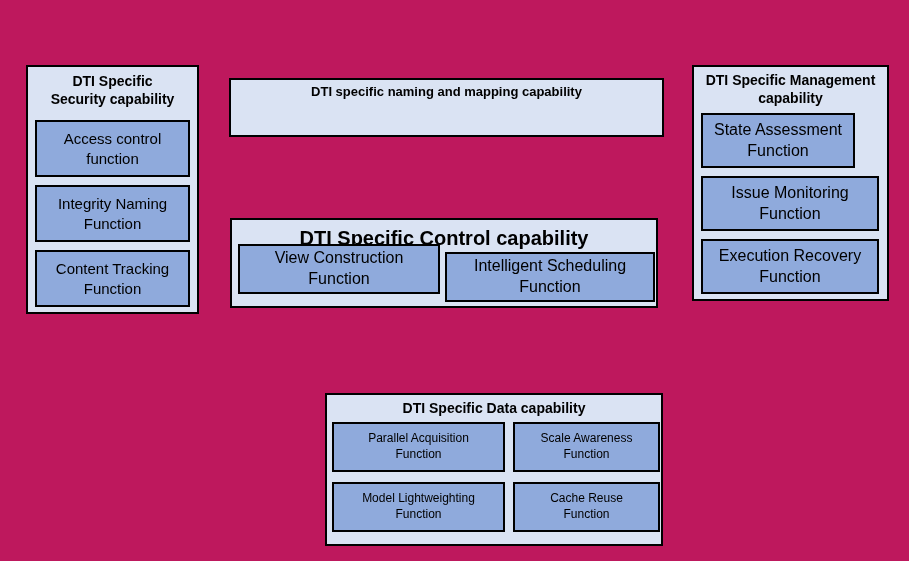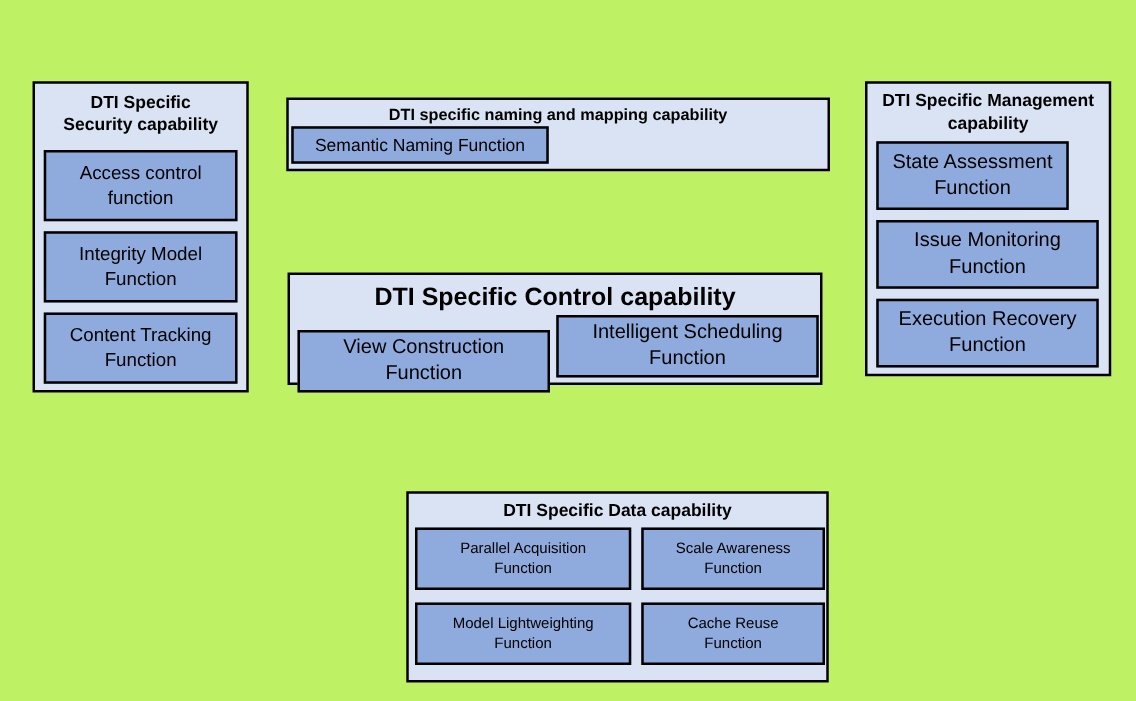--- a/index.html
+++ b/index.html
@@ -4,21 +4,21 @@
 <style>
   html, body {
     margin: 0;
     padding: 0;
     background: #000000;
   }
   .canvas {
     position: relative;
     width: 909px;
     height: 561px;
-    background: #bef264;
+    background: #be185d;
     overflow: hidden;
     font-family: "Liberation Sans", sans-serif;
     color: #000000;
   }
   .capability {
     position: absolute;
     background: #dae3f3;
     border: 2px solid #000000;
     box-sizing: border-box;
   }
@@ -58,34 +58,33 @@
 </head>
 <body>
 
 <div class="canvas">
 
   <section class="capability cap-security" style="left:26px; top:65px; width:173px; height:249px;">
     <h3 class="cap-title">DTI Specific
 Security capability</h3>
     <div class="fn" style="left:7px; top:53px; width:155px; height:57px;">Access control
 function</div>
-    <div class="fn" style="left:7px; top:118px; width:155px; height:57px;">Integrity Model
+    <div class="fn" style="left:7px; top:118px; width:155px; height:57px;">Integrity Naming
 Function</div>
     <div class="fn" style="left:7px; top:183px; width:155px; height:57px;">Content Tracking
 Function</div>
   </section>
 
   <section class="capability cap-naming" style="left:229px; top:78px; width:435px; height:59px;">
     <h3 class="cap-title">DTI specific naming and mapping capability</h3>
-    <div class="fn" style="left:2px; top:21px; width:206px; height:30px;">Semantic Naming Function</div>
   </section>
 
   <section class="capability cap-control" style="left:230px; top:218px; width:428px; height:90px;">
     <h3 class="cap-title">DTI Specific Control capability</h3>
-    <div class="fn" style="left:6px; top:44px; width:202px; height:50px;">View Construction
+    <div class="fn" style="left:6px; top:24px; width:202px; height:50px;">View Construction
 Function</div>
     <div class="fn" style="left:213px; top:32px; width:210px; height:50px;">Intelligent Scheduling
 Function</div>
   </section>
 
   <section class="capability cap-management" style="left:692px; top:65px; width:197px; height:236px;">
     <h3 class="cap-title">DTI Specific Management
 capability</h3>
     <div class="fn" style="left:7px; top:46px; width:154px; height:55px;">State Assessment
 Function</div>

